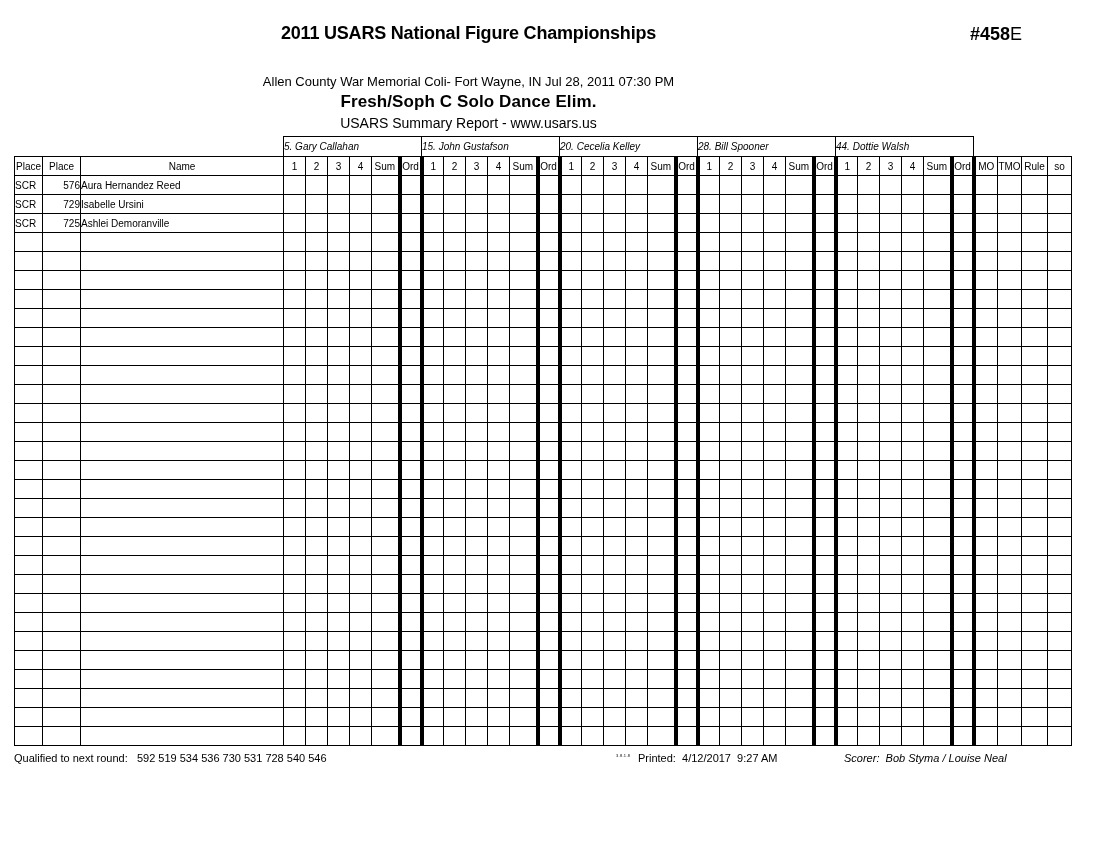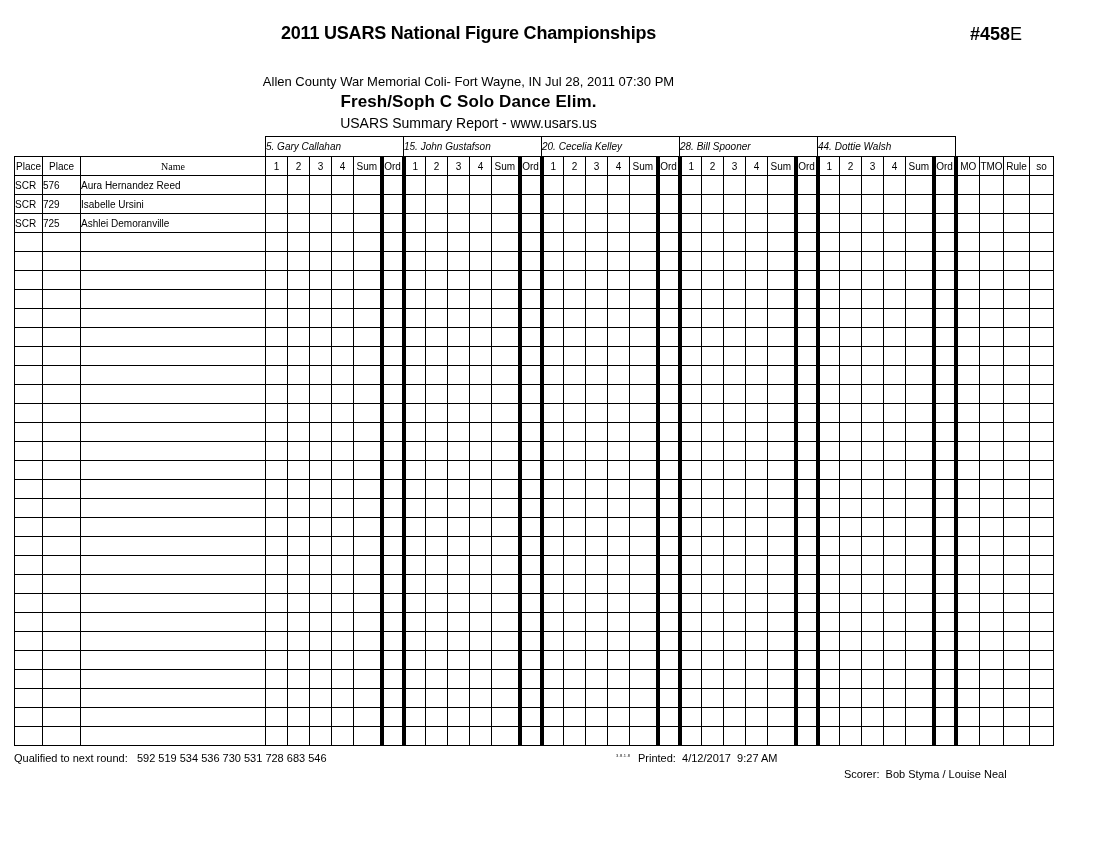--- a/index.html
+++ b/index.html
@@ -49,45 +49,45 @@
     border:1px solid #000 !important;
     border-bottom:none !important;
     text-align:left;padding-left:5px;font-size:11px;font-style:italic;
   }
   td.jb-spacer{border:none !important;}
 
   
   tr.col-head td{height:19px;text-align:center;vertical-align:middle;font-size:10px;}
   td.h-place{width:28px;}
   td.h-cont{width:38px;}
-  td.h-name{width:185px;text-align:left;padding-left:5px;font-family:Liberation Serif, serif;}
+  td.h-name{width:203px;text-align:left;padding-left:5px;}
   td.h-score{width:22px;}
   td.h-sum{width:28px;}
   td.h-ord{width:22px;}
   td.h-tail{width:24px;}
   td.h-rule{width:26px;}
 
   
   td.thickL{border-left:4px solid #000 !important;}
   td.thickR{border-right:4px solid #000 !important;}
 
   
   tr.data-row td{height:19px;font-size:10px;vertical-align:middle;}
   td.c-place{text-align:left;}
-  td.c-cont{text-align:left;}
+  td.c-cont{text-align:right;}
   td.c-name{text-align:left;padding-left:5px;}
 
   
   #footer{left:14px;top:752px;width:1072px;font-size:11px;}
   #qualified{position:absolute;left:0;top:0;white-space:pre;}
   #qualified .qlabel{}
   #qualified .qlist{}
   #version-stamp{position:absolute;left:602px;top:1px;font-size:4px;letter-spacing:0.3px;color:#000;}
   #printed{position:absolute;left:624px;top:0;white-space:pre;}
-  #scorer{position:absolute;left:830px;top:16px;white-space:pre;}
+  #scorer{position:absolute;left:830px;top:0;white-space:pre;font-style:italic;}
   #scorer .slabel{}
 </style>
 </head>
 <body>
 
 <div id="reqs" class="abs">
 </div>
 
 <div id="title-block" class="abs">
   <div id="event-title">2011 USARS National Figure Championships</div>
@@ -1317,17 +1317,17 @@
           <td class="h-tail"></td>
           <td class="h-tail"></td>
           <td class="h-rule"></td>
           <td class="h-tail"></td>
         </tr>
       </tbody>
   </table>
 </div>
 
 <div id="footer" class="abs">
-  <div id="qualified"><span class="qlabel">Qualified to next round:</span>&nbsp;&nbsp;&nbsp;<span class="qlist">592 519 534 536 730 531 728 683 546</span></div>
+  <div id="qualified"><span class="qlabel">Qualified to next round:</span>&nbsp;&nbsp;&nbsp;<span class="qlist">592 519 534 536 730 531 728 540 546</span></div>
   <div id="version-stamp">3.8.1.8</div>
   <div id="printed"><span>Printed:</span>&nbsp;&nbsp;<span>4/12/2017  9:27 AM</span></div>
   <div id="scorer"><span class="slabel">Scorer:</span>&nbsp;&nbsp;<span>Bob Styma / Louise Neal</span></div>
 </div>
 
 </body></html>

